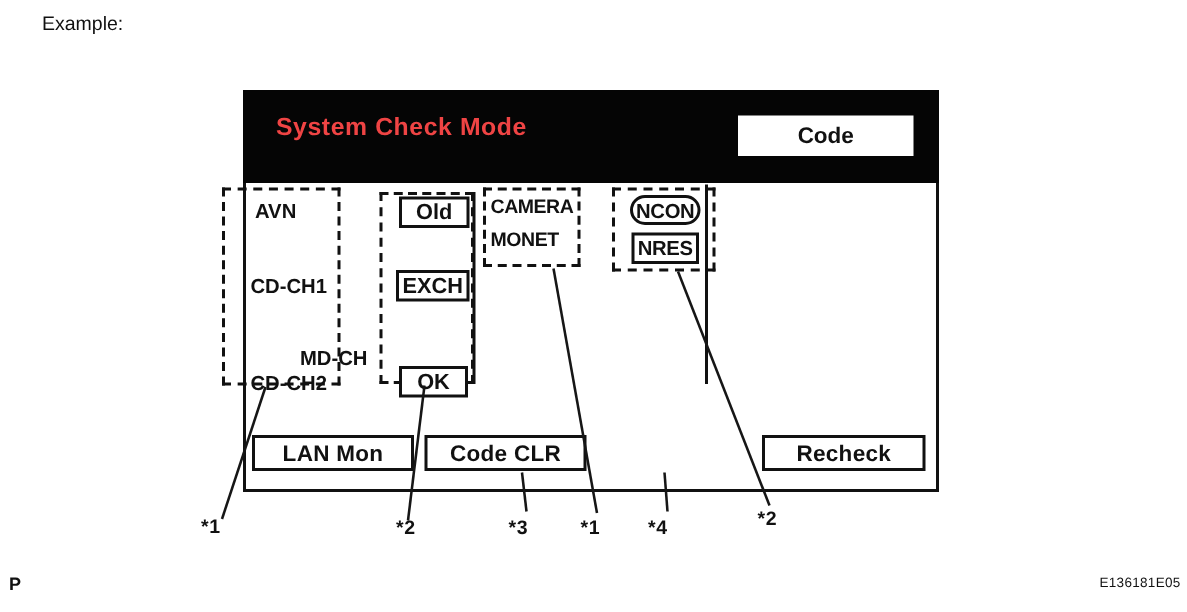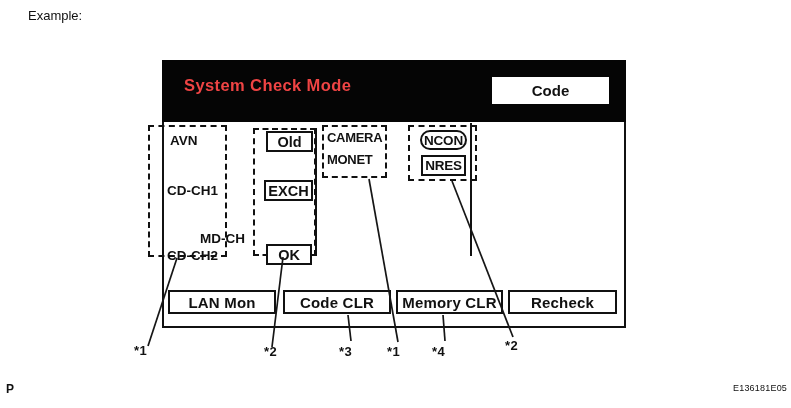--- a/index.html
+++ b/index.html
@@ -66,21 +66,20 @@
     <span class="sys-label" style="left:3px;top:3px;font-size:13px;letter-spacing:-.3px;">CAMERA</span>
     <span class="sys-label" style="left:3px;top:25px;font-size:13px;letter-spacing:-.3px;">MONET</span>
   </div>
 
   <div class="abs dashed-box" style="left:408px;top:125px;width:69px;height:56px;"></div>
   <div class="abs solid-btn nav-btn" style="left:420px;top:130px;width:47px;height:20px;border-radius:10px;">NCON</div>
   <div class="abs solid-btn nav-btn" style="left:421px;top:155px;width:45px;height:21px;">NRES</div>
 
   <div class="abs bottom-btn" style="left:168px;top:290px;width:108px;height:24px;">LAN Mon</div>
   <div class="abs bottom-btn" style="left:283px;top:290px;width:108px;height:24px;">Code CLR</div>
-  <div class="abs bottom-btn" style="left:396px;top:290px;width:107px;height:24px;">Memory CLR</div>
   <div class="abs bottom-btn" style="left:508px;top:290px;width:109px;height:24px;">Recheck</div>
 
   <svg class="abs callout-svg" width="791" height="408" viewBox="0 0 791 408">
     <line x1="177" y1="258" x2="148" y2="346" stroke="#161616" stroke-width="1.7"></line>
     <line x1="283" y1="257" x2="272" y2="347" stroke="#161616" stroke-width="1.7"></line>
     <line x1="348" y1="315" x2="351" y2="341" stroke="#161616" stroke-width="1.7"></line>
     <line x1="369" y1="179" x2="398" y2="342" stroke="#161616" stroke-width="1.7"></line>
     <line x1="443" y1="315" x2="445" y2="341" stroke="#161616" stroke-width="1.7"></line>
     <line x1="452" y1="181" x2="513" y2="337" stroke="#161616" stroke-width="1.7"></line>
   </svg>

